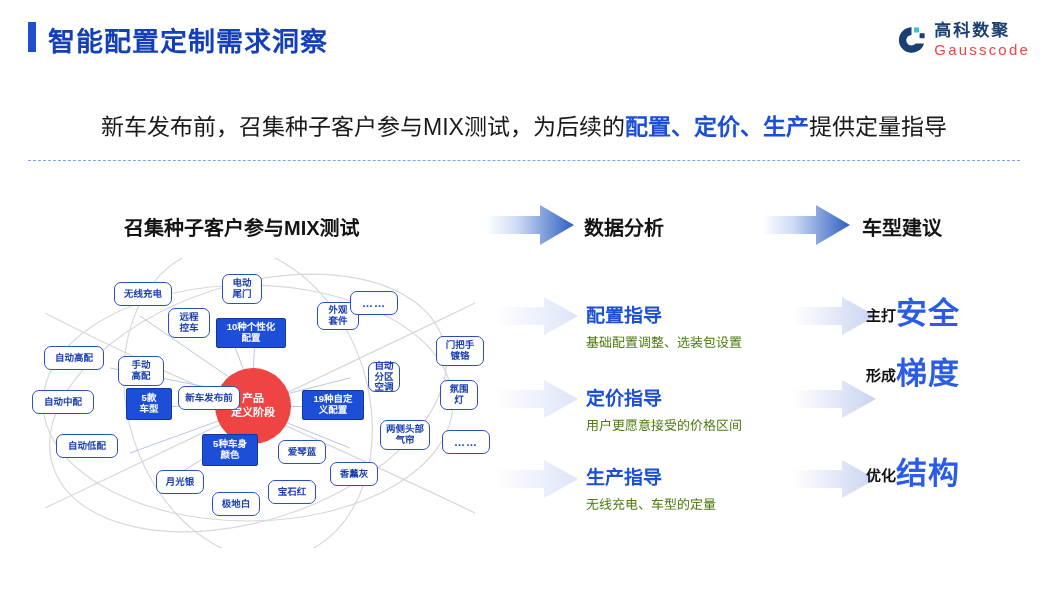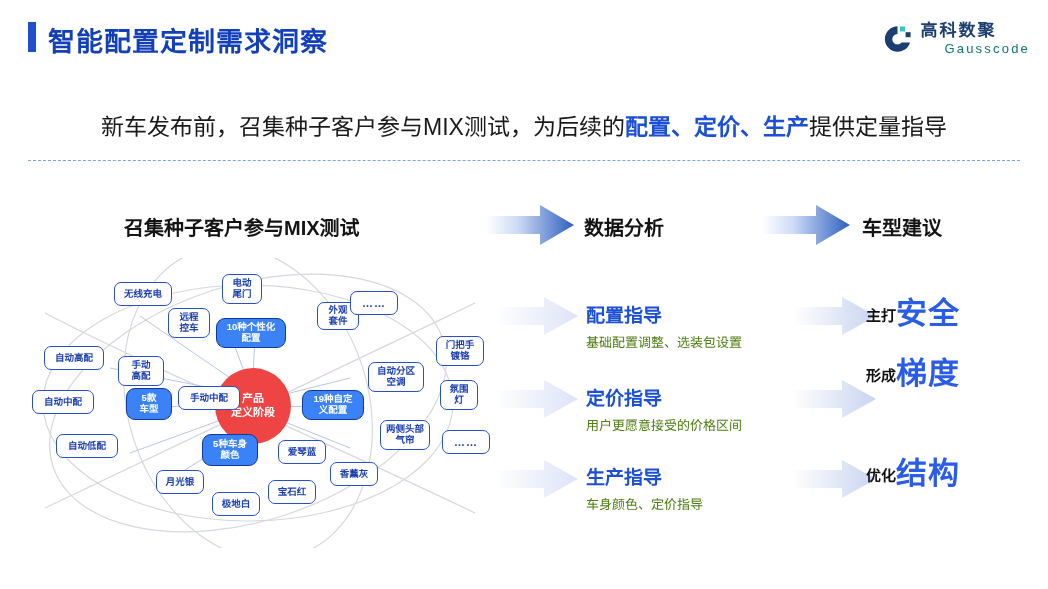--- a/index.html
+++ b/index.html
@@ -16,21 +16,21 @@
   .title-bar{position:absolute;left:28px;top:22px;width:8px;height:30px;background:#1d4fd0;}
   .page-title{
     position:absolute;left:48px;top:20px;
     font-size:27px;font-weight:bold;color:#1340b8;letter-spacing:1px;
     white-space:nowrap;
   }
   .logo{position:absolute;right:18px;top:22px;display:flex;align-items:center;gap:7px;}
   .logo-mark{position:relative;width:32px;height:32px;}
   .logo-text{display:flex;flex-direction:column;line-height:1;}
   .logo-cn{font-size:17px;font-weight:bold;color:#1c3f72;letter-spacing:2px;}
-  .logo-en{font-size:13px;color:#0f766e;letter-spacing:2.2px;margin-top:3px;margin-left:24px;}
+  .logo-en{font-size:15px;color:#ef4444;letter-spacing:2.2px;margin-top:3px;}
 
   
   .subtitle{
     position:absolute;left:0;top:108px;width:1048px;
     text-align:center;font-size:23px;color:#1a1a1a;white-space:nowrap;
   }
   .subtitle b{color:#1a4fd6;font-weight:bold;}
   .divider{
     position:absolute;left:28px;top:160px;width:992px;height:0;
     border-top:1.6px dashed #7fa4de;
@@ -78,22 +78,22 @@
   .map-svg{position:absolute;left:0;top:0;width:470px;height:290px;}
 
   .node{
     position:absolute;box-sizing:border-box;
     display:flex;align-items:center;justify-content:center;text-align:center;
     border:1.4px solid #2a4fc4;border-radius:7px;background:#ffffff;
     color:#1c3fb0;font-size:9.5px;font-weight:bold;line-height:1.15;
     padding:0 3px;
   }
   .node.filled{
-    background:#3b82f6;border-color:#12389e;color:#ffffff;
-    border-radius:9px;font-size:9.5px;
+    background:#1d4ed8;border-color:#12389e;color:#ffffff;
+    border-radius:2px;font-size:9.5px;
   }
   .node.ellipsis{color:#1c3fb0;font-size:11px;letter-spacing:1px;}
   .center-circle{
     position:absolute;border-radius:50%;
     background:#ef4444;color:#fff;
     display:flex;align-items:center;justify-content:center;text-align:center;
     font-size:11px;font-weight:bold;line-height:1.25;
   }
 </style>
 </head>
@@ -223,21 +223,21 @@
   <div class="mid-item mi-1">
     <div class="mid-title">配置指导</div>
     <div class="mid-sub">基础配置调整、选装包设置</div>
   </div>
   <div class="mid-item mi-2">
     <div class="mid-title">定价指导</div>
     <div class="mid-sub">用户更愿意接受的价格区间</div>
   </div>
   <div class="mid-item mi-3">
     <div class="mid-title">生产指导</div>
-    <div class="mid-sub">车身颜色、定价指导</div>
+    <div class="mid-sub">无线充电、车型的定量</div>
   </div>
 
   <div class="right-item ri-1">
     <span class="ri-prefix">主打</span>
     <span class="ri-word">安全</span>
   </div>
   <div class="right-item ri-2">
     <span class="ri-prefix">形成</span>
     <span class="ri-word">梯度</span>
   </div>
@@ -311,28 +311,28 @@
 
     <div class="node" style="left:12px;top:132px;width:62px;height:24px;">
         <div>自动中配</div>
       </div>
 
     <div class="node filled" style="left:106px;top:130px;width:46px;height:32px;">
         <div>5款<br>车型</div>
       </div>
 
     <div class="node" style="left:158px;top:128px;width:62px;height:24px;">
-        <div>手动中配</div>
+        <div>新车发布前</div>
       </div>
 
     <div class="node" style="left:36px;top:176px;width:62px;height:24px;">
         <div>自动低配</div>
       </div>
 
-    <div class="node" style="left:348px;top:104px;width:56px;height:30px;">
+    <div class="node" style="left:348px;top:104px;width:32px;height:30px;">
         <div>自动分区<br>空调</div>
       </div>
 
     <div class="node" style="left:416px;top:78px;width:48px;height:30px;">
         <div>门把手<br>镀铬</div>
       </div>
 
     <div class="node" style="left:420px;top:122px;width:38px;height:30px;">
         <div>氛围<br>灯</div>
       </div>

